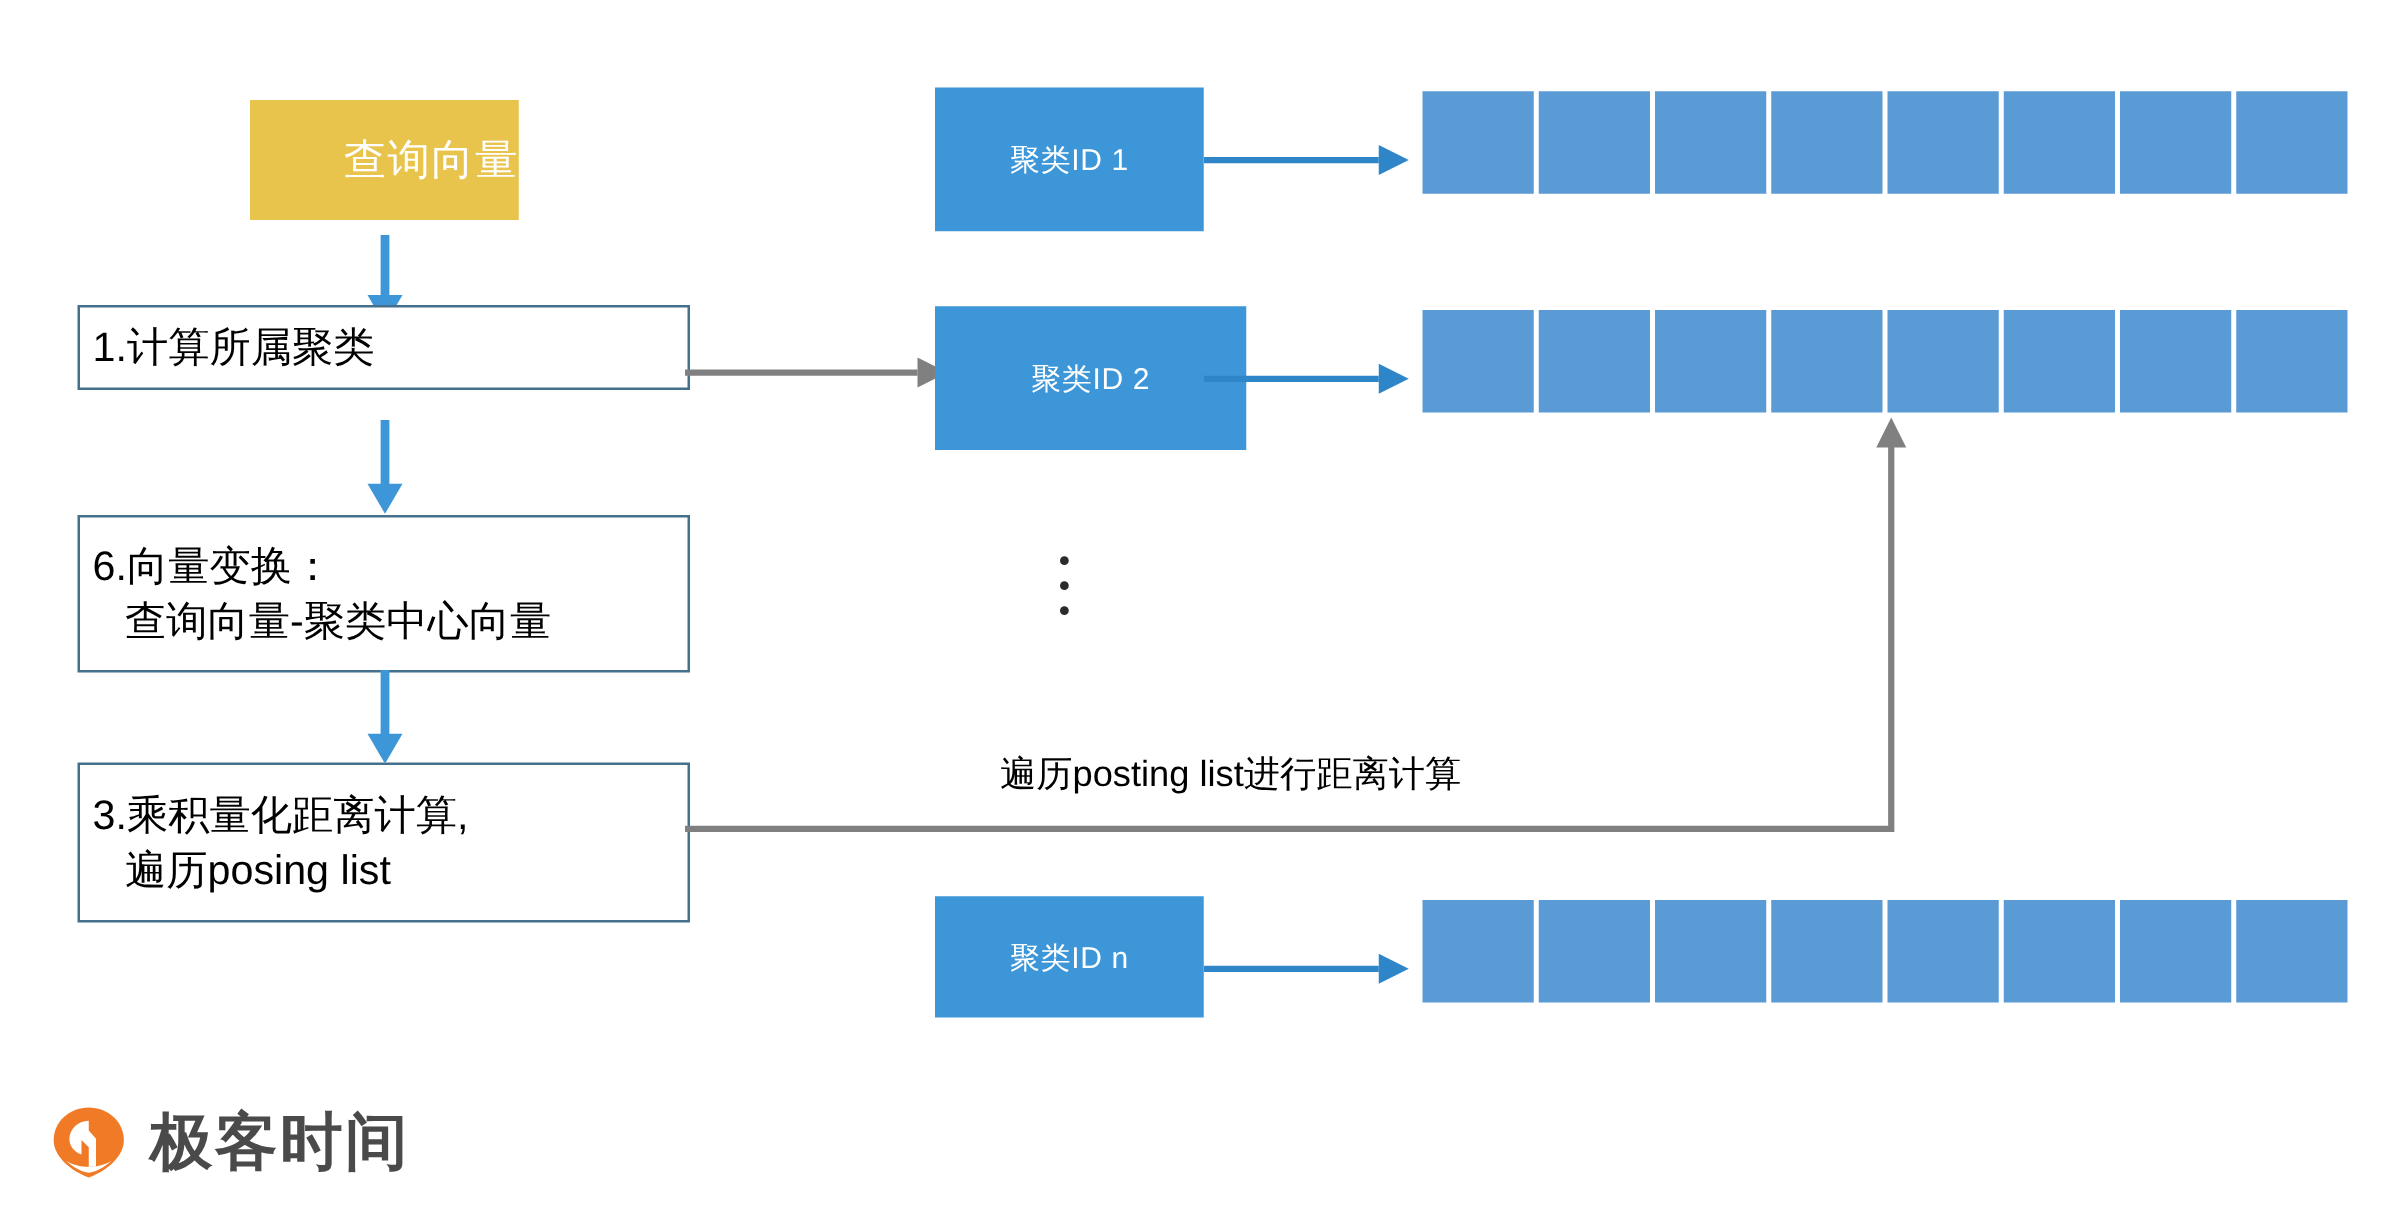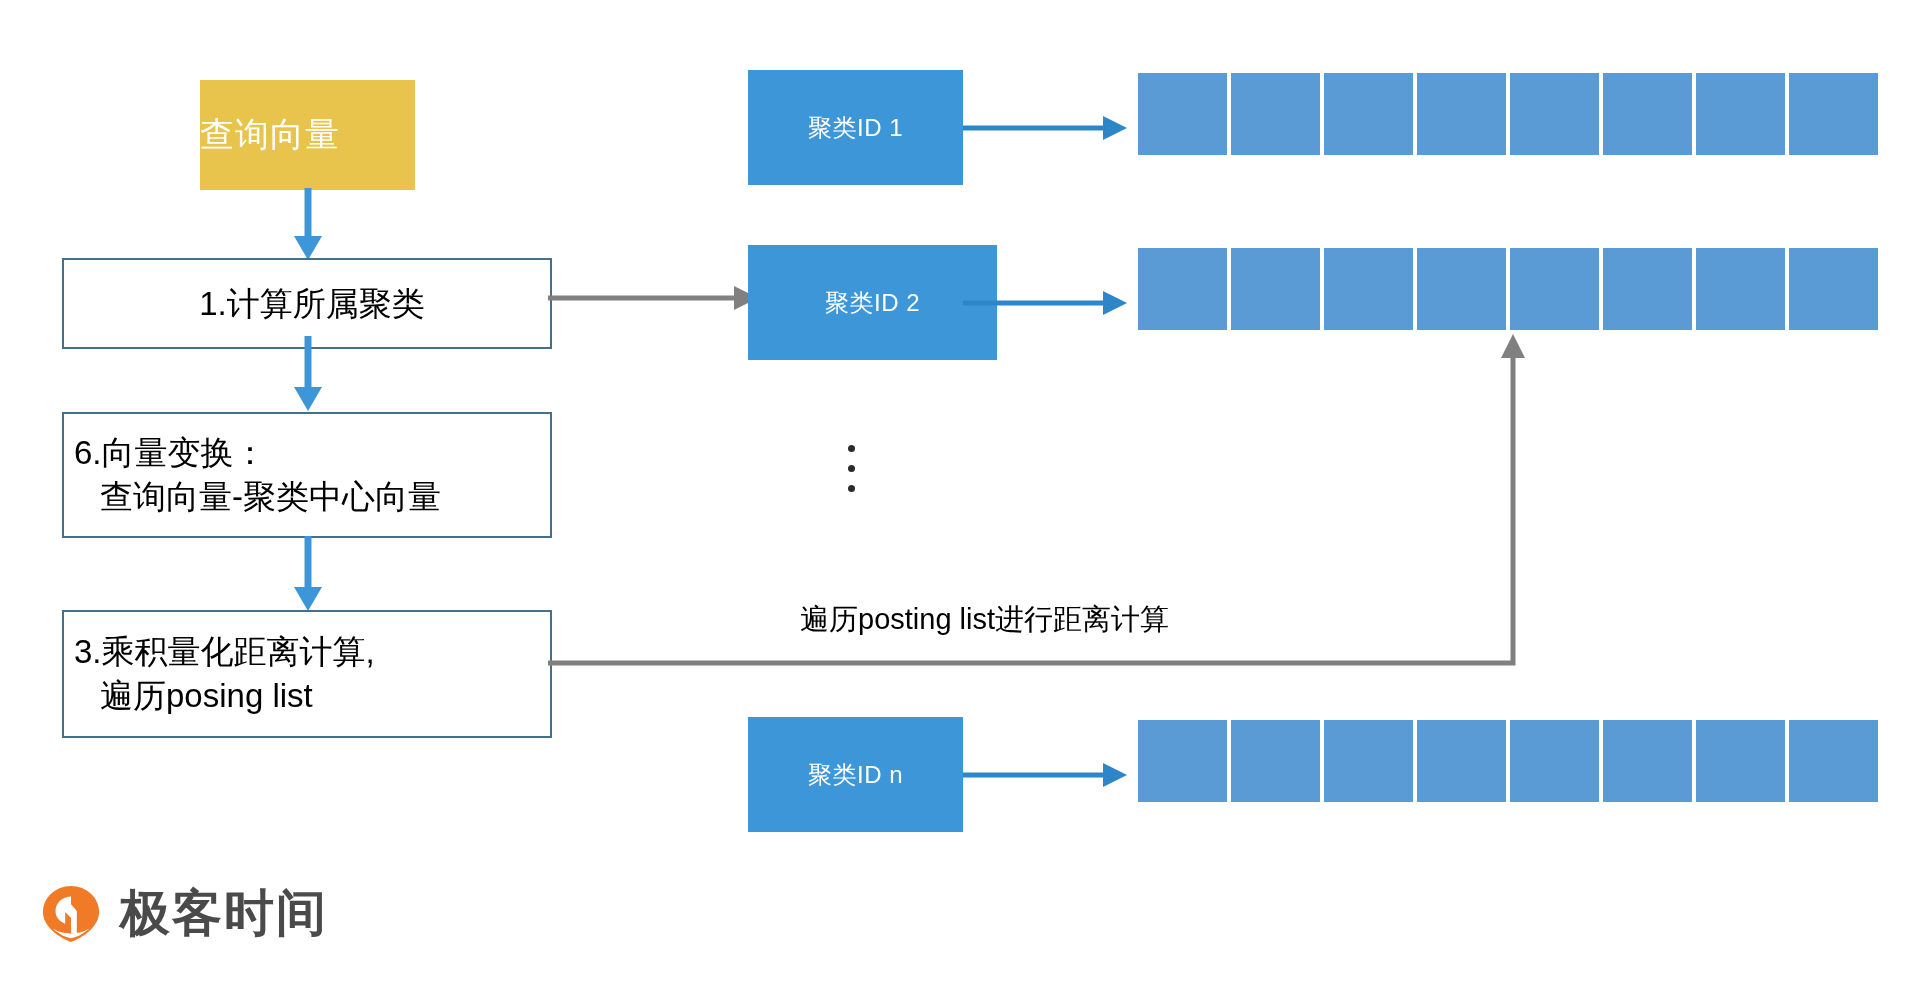--- a/index.html
+++ b/index.html
@@ -18,24 +18,24 @@
     background: #ffffff;
     overflow: hidden;
   }
 
   
   .abs { position: absolute; box-sizing: border-box; }
 
   
   .query-box {
     left: 200px; top: 80px;
-    width: 215px; height: 110px;
+    width: 215px; height: 96px;
     background: #e8c martian;
     background: #e9c44c;
-    display: flex; align-items: center; justify-content: flex-start;
+    display: flex; align-items: center; justify-content: flex-end;
     color: #ffffff;
     font-size: 34px;
     letter-spacing: 1px;
   }
 
   
   .step-box {
     background: #ffffff;
     border: 2px solid #44708c;
     display: flex;
@@ -122,21 +122,21 @@
 
   <div class="abs query-box">
     <span>查询向量</span>
   </div>
 
   <svg class="v-arrow" style="left:290px; top:188px;" width="36" height="75">
     <line x1="18" y1="0" x2="18" y2="52" stroke="#3d96d8" stroke-width="7"></line>
     <polygon points="4,48 32,48 18,72" fill="#3d96d8"></polygon>
   </svg>
 
-  <div class="abs step-box" style="left:62px; top:258px; width:490px; height:91px;align-items:center;">
+  <div class="abs step-box" style="left:62px; top:244px; width:490px; height:68px;">
     <div>1.计算所属聚类</div>
   </div>
 
   <svg class="v-arrow" style="left:290px; top:336px;" width="36" height="78">
     <line x1="18" y1="0" x2="18" y2="55" stroke="#3d96d8" stroke-width="7"></line>
     <polygon points="4,51 32,51 18,75" fill="#3d96d8"></polygon>
   </svg>
 
   <div class="abs step-box" style="left:62px; top:412px; width:490px; height:126px;">
     <div>6.向量变换：</div>
@@ -204,21 +204,21 @@
     <div class="posting-cell"></div>
     <div class="posting-cell"></div>
   </div>
 
   <div class="dots" style="left:848px; top:445px;">
     <span></span>
     <span></span>
     <span></span>
   </div>
 
-  <div class="abs cluster-box" style="left:748px; top:717px; width:215px; height:115px;">
+  <div class="abs cluster-box" style="left:748px; top:717px; width:215px; height:97px;">
     <span>聚类ID n</span>
   </div>
 
   <svg class="h-arrow" style="left:963px; top:755px;" width="170" height="40">
     <line x1="0" y1="20" x2="140" y2="20" stroke="#2e86c9" stroke-width="5"></line>
     <polygon points="140,8 140,32 164,20" fill="#2e86c9"></polygon>
   </svg>
 
   <div class="abs posting-row" style="left:1138px; top:720px; width:740px;">
     <div class="posting-cell"></div>

